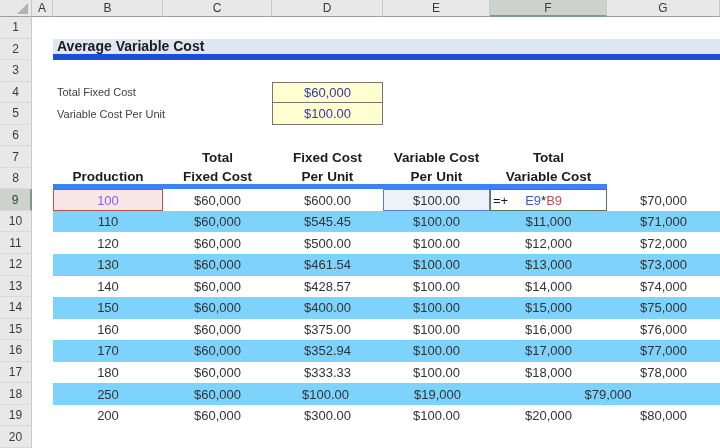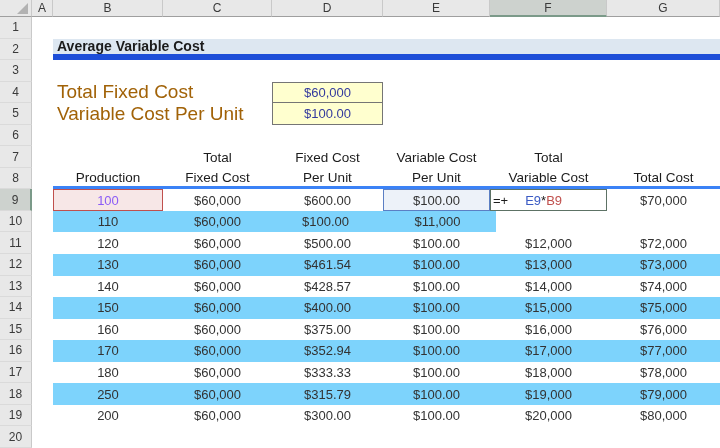--- a/index.html
+++ b/index.html
@@ -41,31 +41,31 @@
   }
   .alt .cell { background:#7dd3fc; }
 
   
   .titleband {
     flex:1; background:#dde7f1; border-bottom:6px solid #1d4ed8;
     display:flex; align-items:center; padding-left:4px;
     font-size:14px; font-weight:bold; color:#1b1b1b;
   }
   
-  .paramlabel { width:219px; display:flex; align-items:center; padding-left:4px; font-size:19px; color:#a16207; }
+  .paramlabel { width:219px; display:flex; align-items:center; padding-left:4px; font-size:11px; color:#404040; }
   .paramvalue {
     width:111px; background:#ffffcf; border:1px solid #757575;
     display:flex; align-items:center; justify-content:center;
     font-size:13px; color:#333a9e;
   }
   .paramvalue.noTop { border-top:0; }
 
   
-  .th { font-weight:normal; color:#1c1c1c; font-size:13.5px; }
-  .hdr2 .cell { border-bottom:3px solid #3b82f6; }
+  .th { font-weight:bold; color:#1c1c1c; font-size:13.5px; }
+  .hdr2 .cell { border-bottom:5px solid #3b82f6; }
 
   
   .b9 { border:1.5px solid #c0504d; background:#f7e7e7 !important; color:#8b5cf6; }
   .e9 { border:1.5px solid #5b7fc4; background:#edf2f9 !important; }
   .f9 {
     border:1.5px solid #5d7265; background:#ffffff !important;
     justify-content:flex-start; padding-left:2px;
   }
   .f9 span { white-space:pre; }
   .f-black { color:#1c1c1c; }
@@ -139,21 +139,20 @@
   </div>
 
   <div class="row hdr2">
     <div class="rowhdr">8</div>
     <div class="colA"></div>
     <div class="cell wB th">Production</div>
     <div class="cell wC th">Fixed Cost</div>
     <div class="cell wD th">Per Unit</div>
     <div class="cell wE th">Per Unit</div>
     <div class="cell wF th">Variable Cost</div>
-    <div class="cell wG th">Total Cost</div>
   </div>
 
   <div class="row">
     <div class="rowhdr sel">9</div>
     <div class="colA"></div>
     <div class="cell wB b9">100</div>
     <div class="cell wC">$60,000</div>
     <div class="cell wD">$600.00</div>
     <div class="cell wE e9">$100.00</div>
     <div class="cell wF f9">
@@ -163,22 +162,24 @@
         <span class="f-red">B9</span>
     </div>
     <div class="cell wG">$70,000</div>
   </div>
 
   <div class="row alt">
     <div class="rowhdr">10</div>
     <div class="colA"></div>
     <div class="cell wB">110</div>
     <div class="cell wC">$60,000</div>
+    <div class="cell wD">$545.45</div>
     <div class="cell wE">$100.00</div>
     <div class="cell wF">$11,000</div>
+    <div class="cell wG">$71,000</div>
   </div>
 
   <div class="row">
     <div class="rowhdr">11</div>
     <div class="colA"></div>
     <div class="cell wB">120</div>
     <div class="cell wC">$60,000</div>
     <div class="cell wD">$500.00</div>
     <div class="cell wE">$100.00</div>
     <div class="cell wF">$12,000</div>
@@ -249,21 +250,20 @@
     <div class="cell wE">$100.00</div>
     <div class="cell wF">$18,000</div>
     <div class="cell wG">$78,000</div>
   </div>
 
   <div class="row alt">
     <div class="rowhdr">18</div>
     <div class="colA"></div>
     <div class="cell wB">250</div>
     <div class="cell wC">$60,000</div>
-    <div class="cell wD">$315.79</div>
     <div class="cell wE">$100.00</div>
     <div class="cell wF">$19,000</div>
     <div class="cell wG">$79,000</div>
   </div>
 
   <div class="row">
     <div class="rowhdr">19</div>
     <div class="colA"></div>
     <div class="cell wB">200</div>
     <div class="cell wC">$60,000</div>

